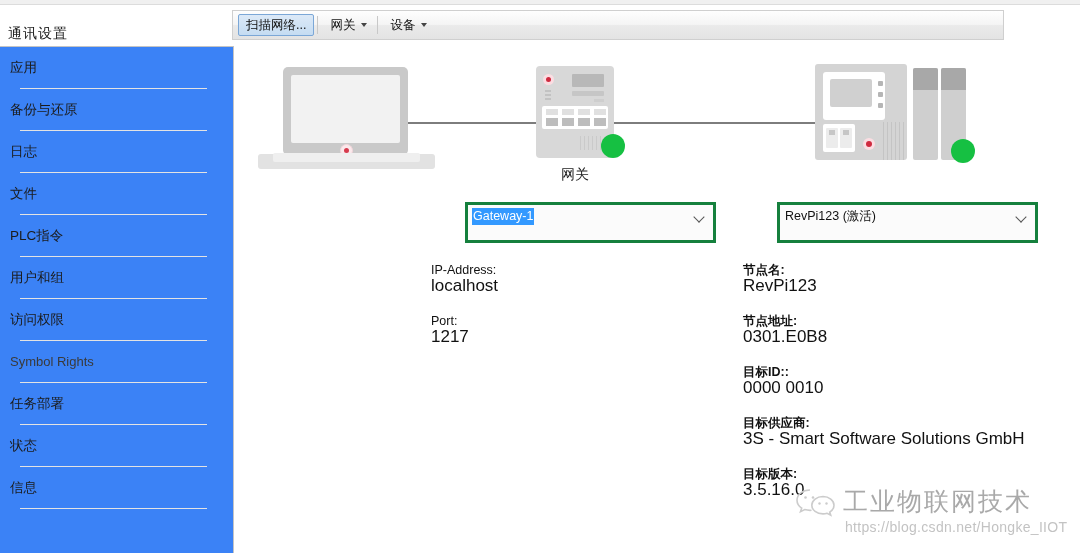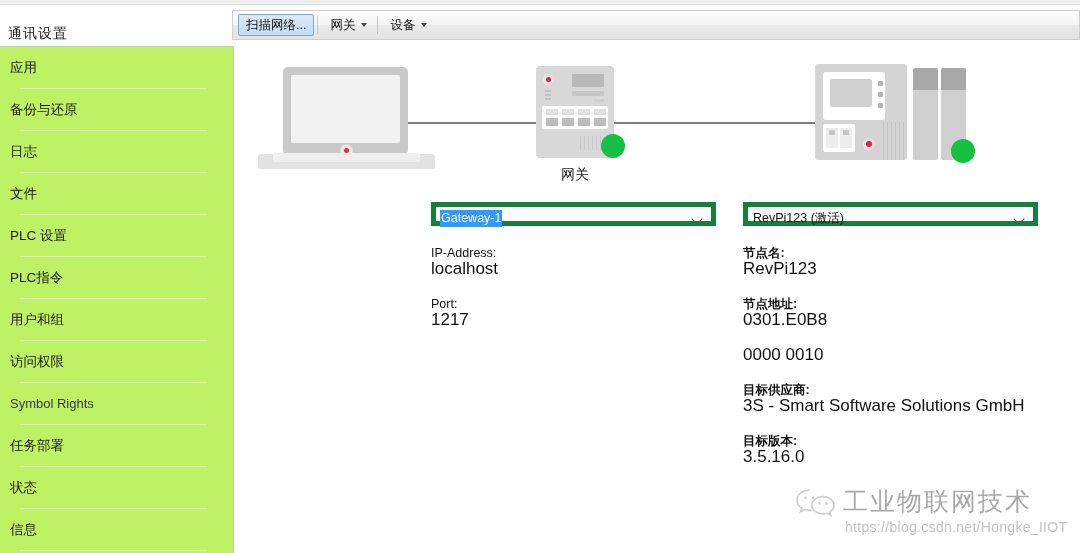--- a/index.html
+++ b/index.html
@@ -12,36 +12,36 @@
   }
 
   
   #top-strip{position:absolute;left:0;top:0;width:1080px;height:4px;background:#f0f0f0;border-bottom:1px solid #dcdcdc;}
 
   
   #header{position:absolute;left:0;top:5px;width:1080px;height:40px;}
   #page-title{position:absolute;left:8px;top:20px;font-size:14px;color:#1c1c1c;letter-spacing:1px;}
 
   
-  #toolbar{position:absolute;left:232px;top:5px;width:848px;height:30px;
+  #toolbar{position:absolute;left:232px;top:5px;width:772px;height:30px;
     background:linear-gradient(to bottom,#fefefe 0%,#f4f4f4 48%,#eaeaea 52%,#e3e3e3 100%);
     border:1px solid #cfcfcf;border-left:1px solid #cfcfcf;
     display:flex;align-items:center;box-sizing:border-box;}
   .tb-btn{height:22px;display:flex;align-items:center;padding:0 7px;font-size:12.5px;color:#111;
     cursor:default;white-space:nowrap;box-sizing:border-box;}
   #btn-scan{margin-left:5px;background:linear-gradient(to bottom,#dce9f7,#c5dcf2);
     border:1px solid #7ba7d7;border-radius:2px;}
   .tb-sep{width:1px;height:18px;background:#c8c8c8;margin:0 3px;}
   .tb-menu{margin-left:2px;}
   .caret{display:inline-block;margin-left:6px;width:0;height:0;
     border-left:3.5px solid transparent;border-right:3.5px solid transparent;border-top:4px solid #444;}
 
   
   #sidebar{position:absolute;left:0;top:46px;width:234px;height:507px;
-    background:#bef264;border:1px solid #c4c4c4;border-left:none;border-bottom:none;box-sizing:border-box;}
+    background:#3b82f6;border:1px solid #c4c4c4;border-left:none;border-bottom:none;box-sizing:border-box;}
   .side-item{position:relative;height:42px;line-height:42px;padding-left:10px;font-size:13.5px;color:#1b1b1b;cursor:default;}
   .side-item::after{content:"";position:absolute;left:20px;right:26px;bottom:0;height:1px;background:#e3e3e3;}
   .side-item.latin{font-size:13px;color:#3a3a3a;}
 
   
   #main{position:absolute;left:235px;top:46px;width:845px;height:507px;background:#ffffff;}
 
   
   #diagram{position:absolute;left:0;top:0;width:845px;height:150px;}
 
@@ -89,21 +89,21 @@
   .slot-line{position:absolute;top:0;width:1px;height:38px;background:#c4c4c4;}
   .mod{position:absolute;top:4px;width:25px;height:92px;background:#cfcfcf;border-radius:2px;}
   .mod .cap{position:absolute;left:0;top:0;width:25px;height:22px;background:#a8a8a8;border-radius:2px 2px 0 0;}
   #plc-green{position:absolute;left:136px;top:75px;width:24px;height:24px;border-radius:50%;background:#16c042;}
 
   
   .col{position:absolute;top:156px;}
   #col-left{left:196px;width:285px;}
   #col-right{left:508px;width:295px;}
 
-  .combo{position:relative;height:24px;background:#fbfbfb;border:5px solid #15803d;box-sizing:border-box;}
+  .combo{position:relative;height:41px;background:#fbfbfb;border:3px solid #15803d;box-sizing:border-box;margin-left:34px;}
   .combo .txt{position:absolute;left:4px;top:3px;font-size:12.5px;color:#111;line-height:17px;padding:0 1px;}
   .combo .txt.sel{background:#3399ff;color:#ffffff;}
   .combo .arw{position:absolute;right:9px;top:8px;width:9px;height:9px;}
   .combo .arw::before{content:"";position:absolute;left:0;top:0;width:7px;height:7px;
     border-right:1.6px solid #555;border-bottom:1.6px solid #555;transform:rotate(45deg);}
 
   .field{margin-top:19px;}
   .field .lab{font-size:12.5px;color:#111;font-weight:bold;line-height:16px;}
   .field .lab.plain{font-weight:normal;}
   .field .val{font-size:17px;color:#111;line-height:16px;}
@@ -136,21 +136,20 @@
       <span class="caret"></span>
     </div>
   </div>
 </div>
 
 <div id="sidebar">
     <div class="side-item"><span>应用</span></div>
     <div class="side-item"><span>备份与还原</span></div>
     <div class="side-item"><span>日志</span></div>
     <div class="side-item"><span>文件</span></div>
-    <div class="side-item"><span>PLC 设置</span></div>
     <div class="side-item"><span>PLC指令</span></div>
     <div class="side-item"><span>用户和组</span></div>
     <div class="side-item"><span>访问权限</span></div>
     <div class="side-item latin"><span>Symbol Rights</span></div>
     <div class="side-item"><span>任务部署</span></div>
     <div class="side-item"><span>状态</span></div>
     <div class="side-item"><span>信息</span></div>
   </div>
 
 <div id="main">
@@ -273,20 +272,21 @@
     <div id="dev-fields">
         <div class="field">
           <div class="lab">节点名:</div>
           <div class="val">RevPi123</div>
         </div>
         <div class="field">
           <div class="lab">节点地址:</div>
           <div class="val">0301.E0B8</div>
         </div>
         <div class="field">
+          <div class="lab">目标ID::</div>
           <div class="val">0000 0010</div>
         </div>
         <div class="field">
         </div>
         <div class="field">
           <div class="lab">目标供应商:</div>
           <div class="val">3S - Smart Software Solutions GmbH</div>
         </div>
         <div class="field">
           <div class="lab">目标版本:</div>

